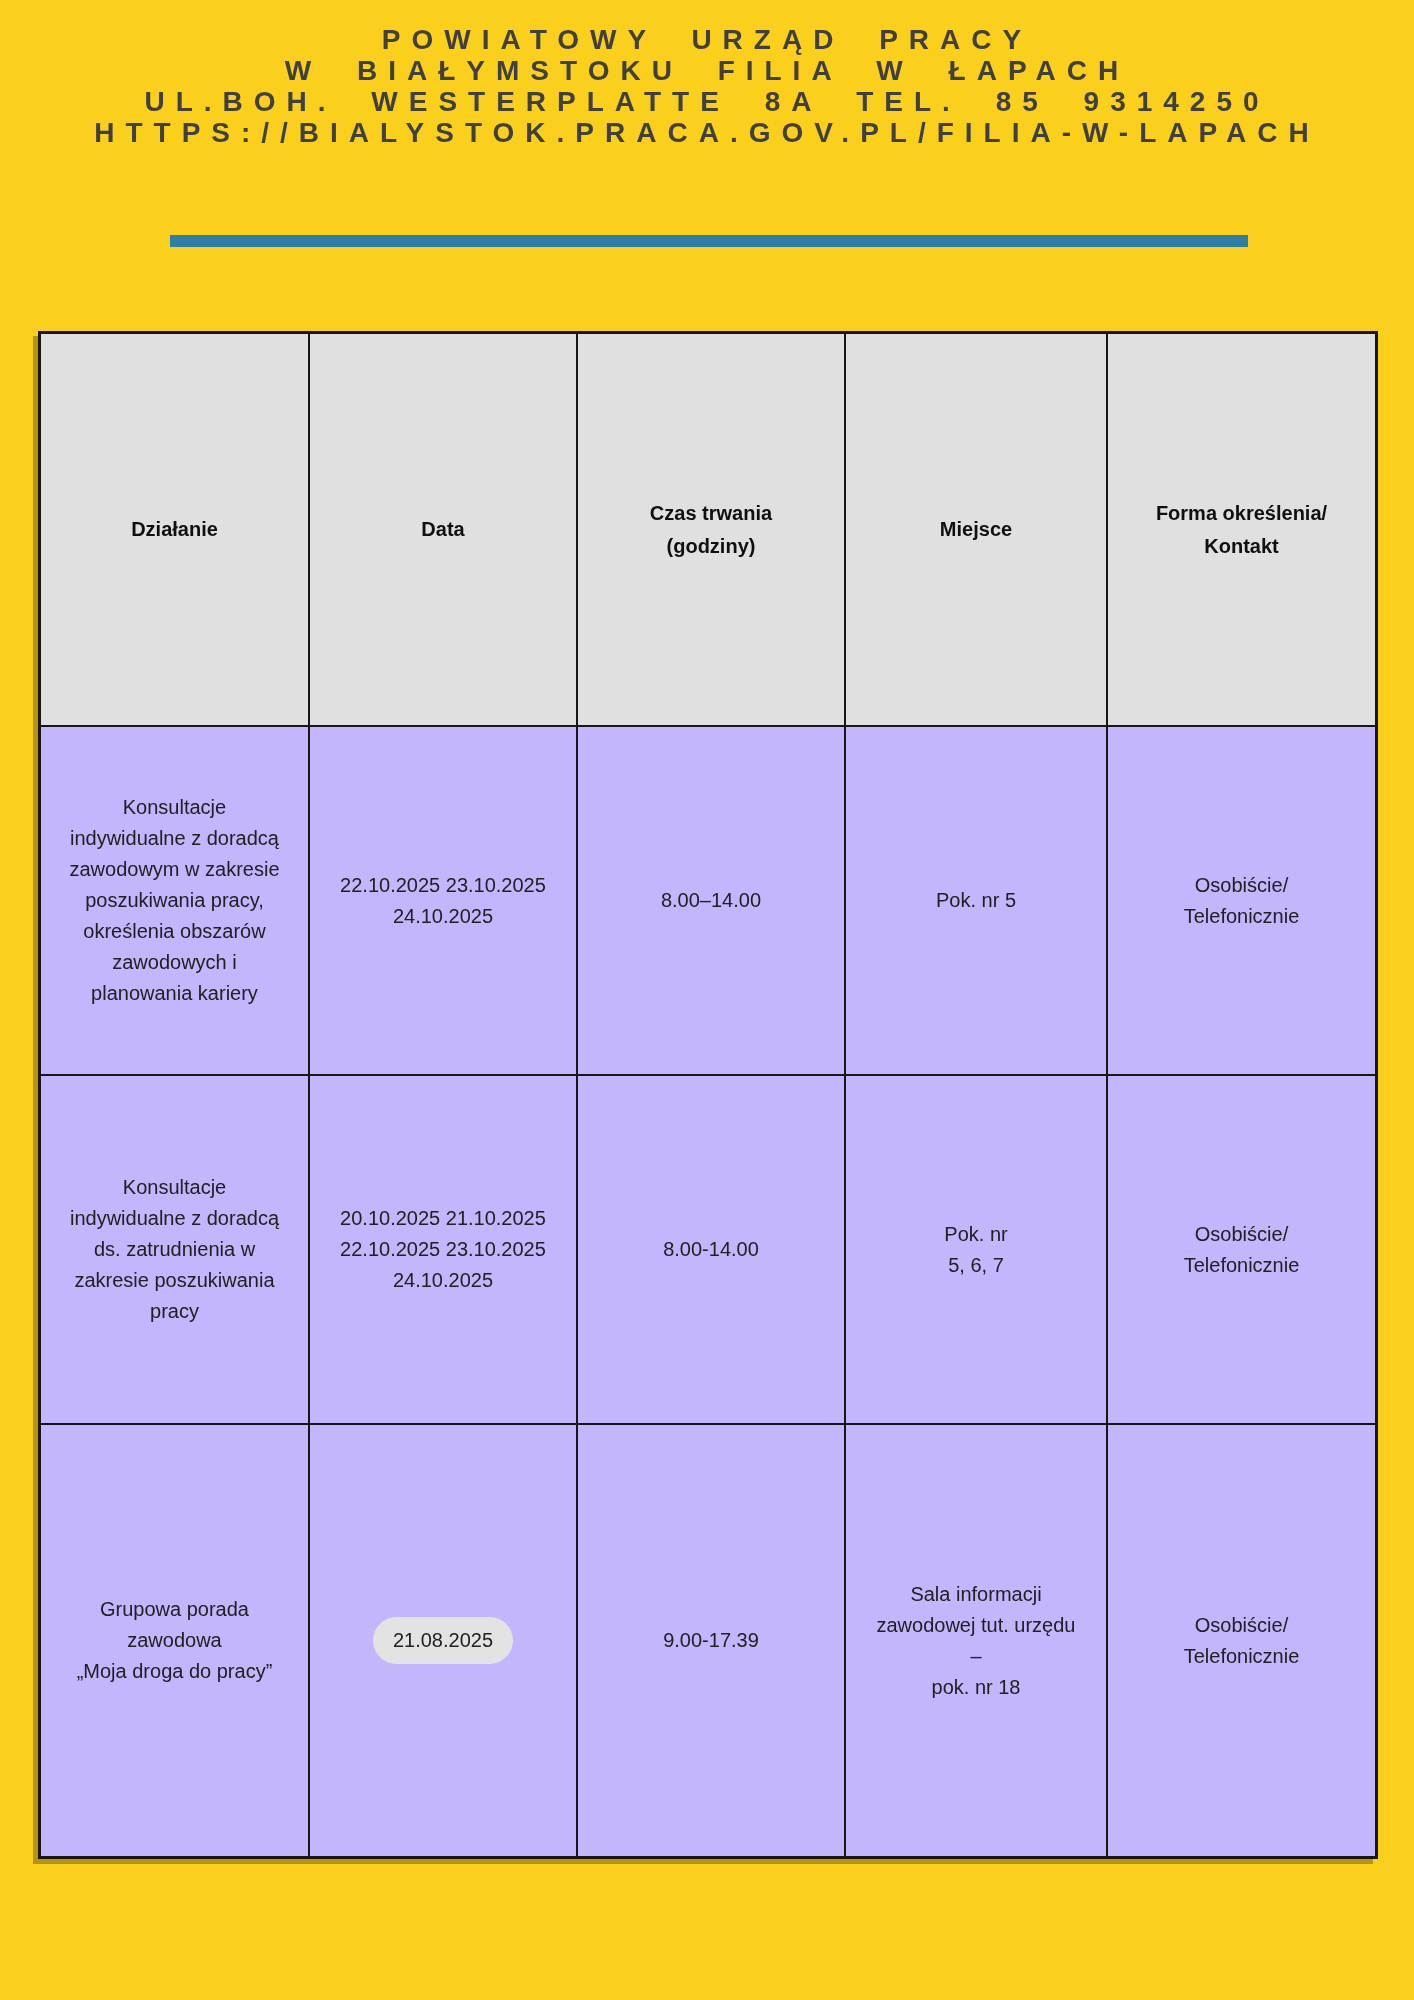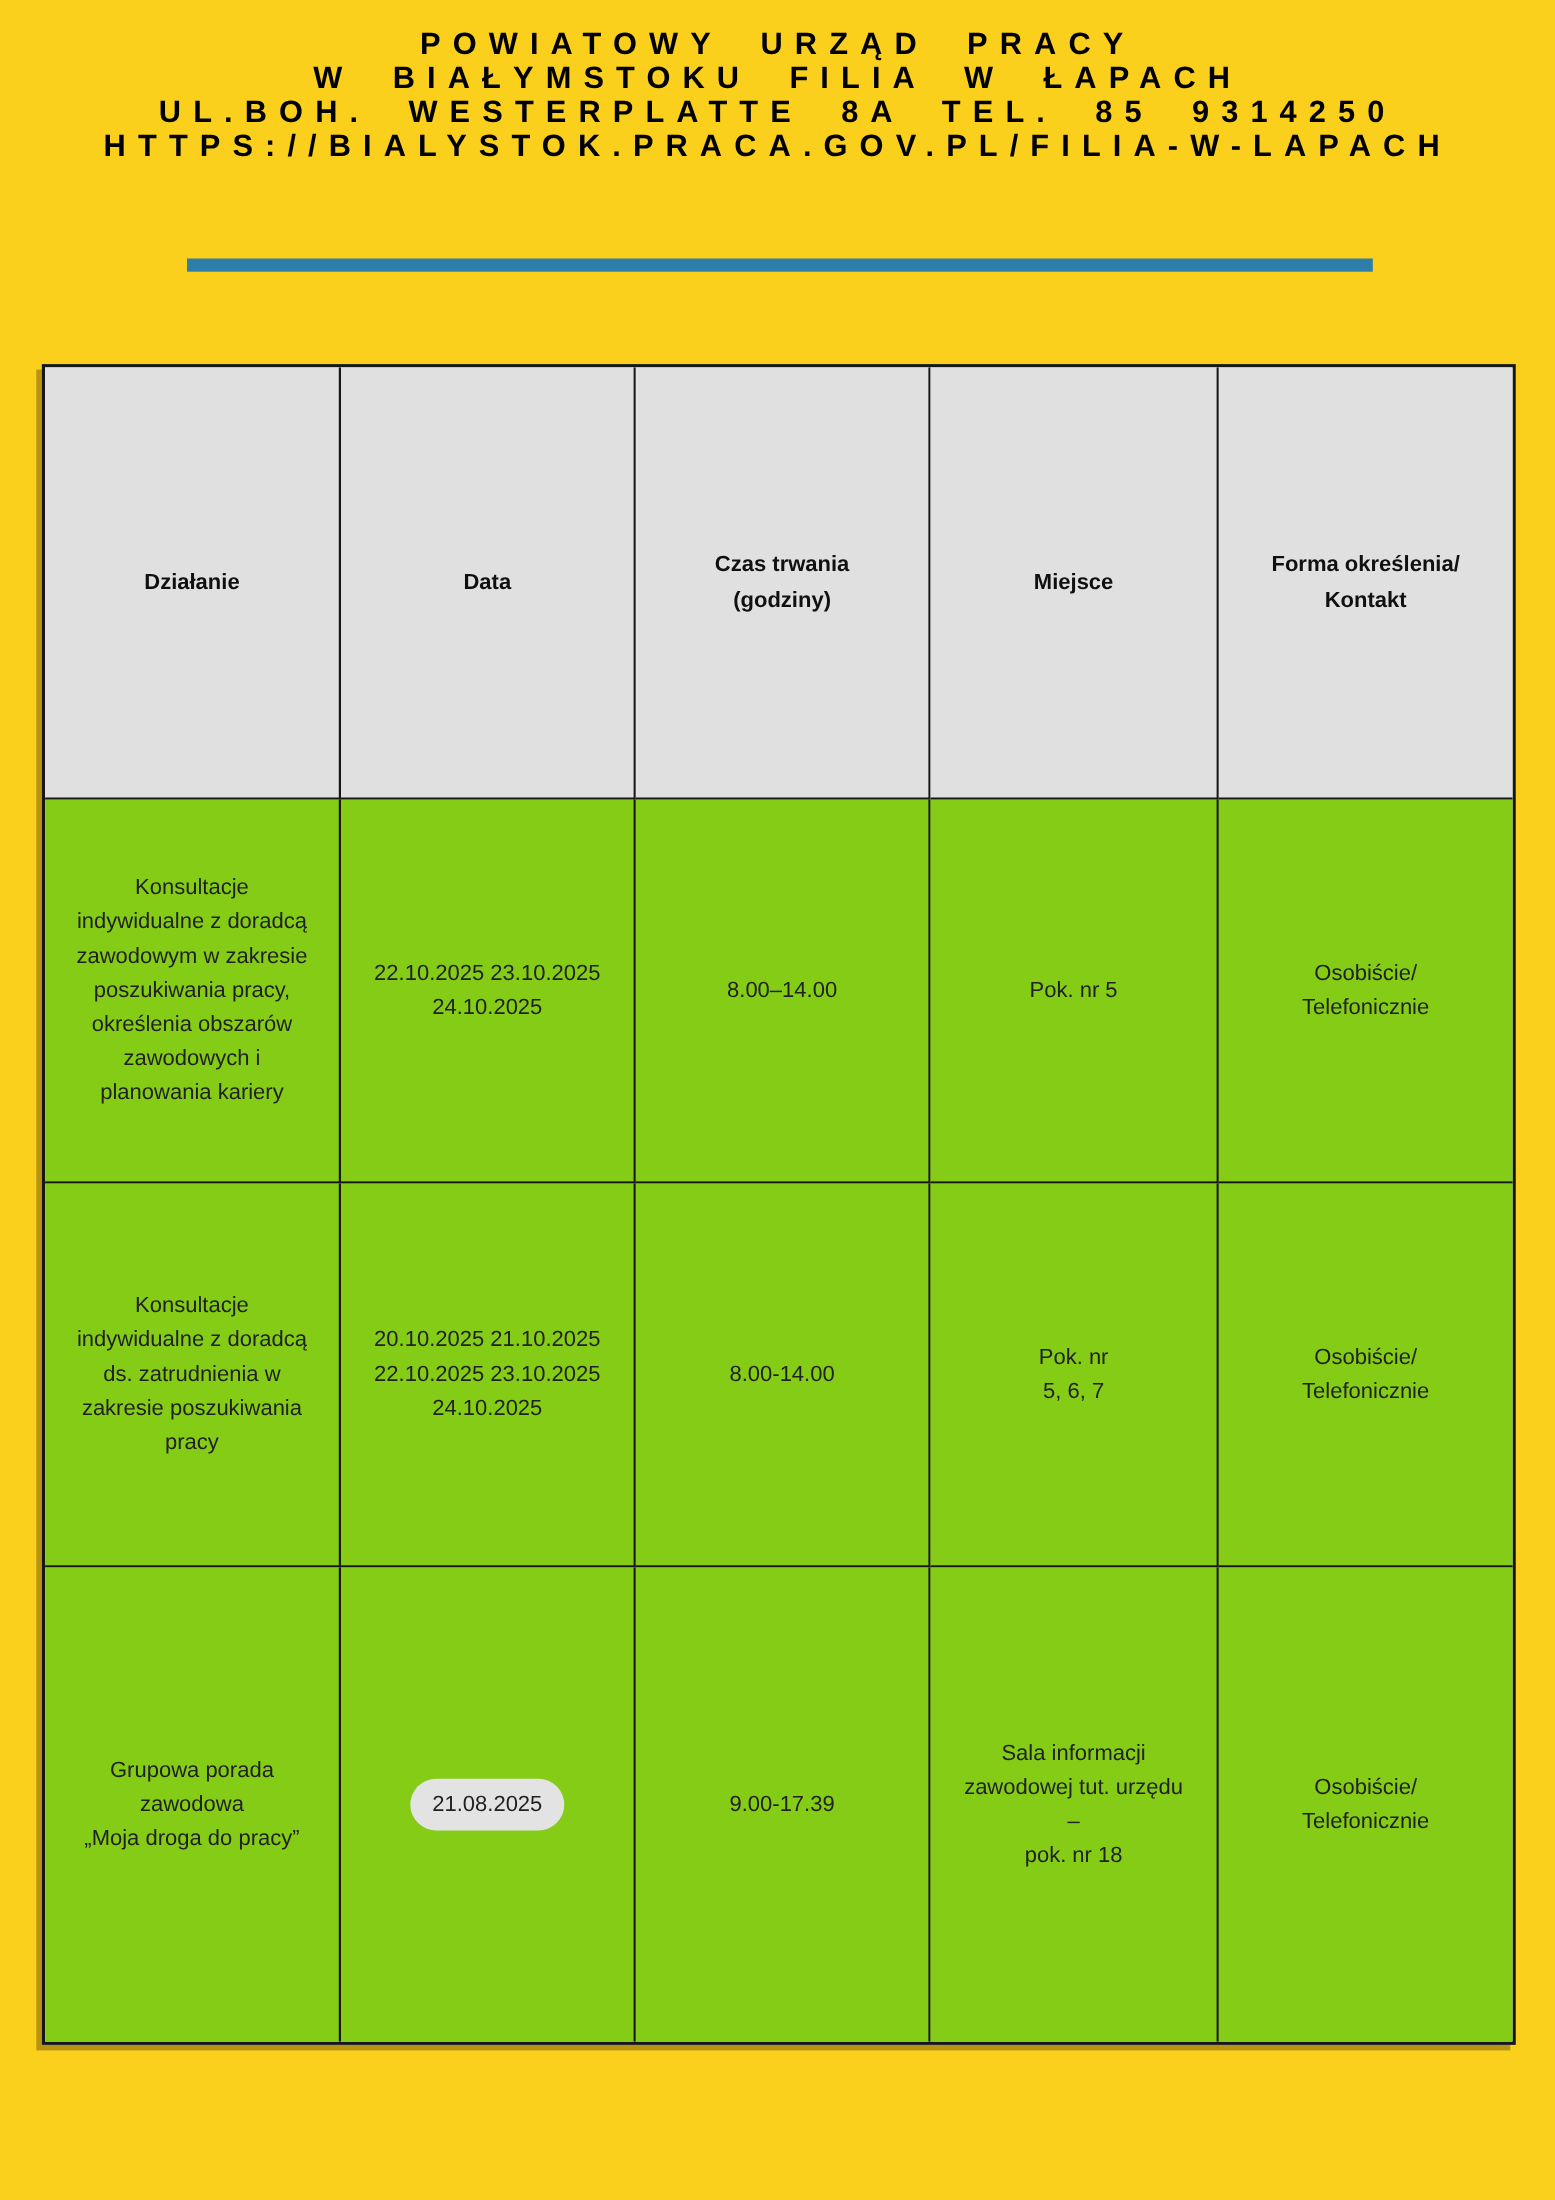--- a/index.html
+++ b/index.html
@@ -6,21 +6,21 @@
   .page{
     position:relative;
     width:1414px;height:2000px;
     background:#FBD01C;
     overflow:hidden;
     font-family:"Liberation Sans","DejaVu Sans",sans-serif;
   }
   .header{
     position:absolute;top:24px;left:0;right:0;
     text-align:center;
-    color:#000000;
+    color:#404040;
     font-weight:700;
     font-size:28px;
     letter-spacing:11px;
     word-spacing:16px;
     line-height:31px;
   }
   .divider{
     position:absolute;
     left:170px;top:235px;
     width:1078px;height:12px;
@@ -51,21 +51,21 @@
   .cell:nth-child(5n){border-right:none;}
   .cell:nth-child(n+16){border-bottom:none;}
   .th{
     background:#E0E0E0;
     font-weight:700;
     font-size:20px;
     color:#101010;
     line-height:1.65;
   }
   .td{
-    background:#84cc16;
+    background:#c4b5fd;
     font-size:20px;
     color:#212121;
     line-height:1.55;
   }
   .pill{
     display:inline-block;
     background:#E3E3E3;
     border-radius:24px;
     padding:8px 20px;
   }

